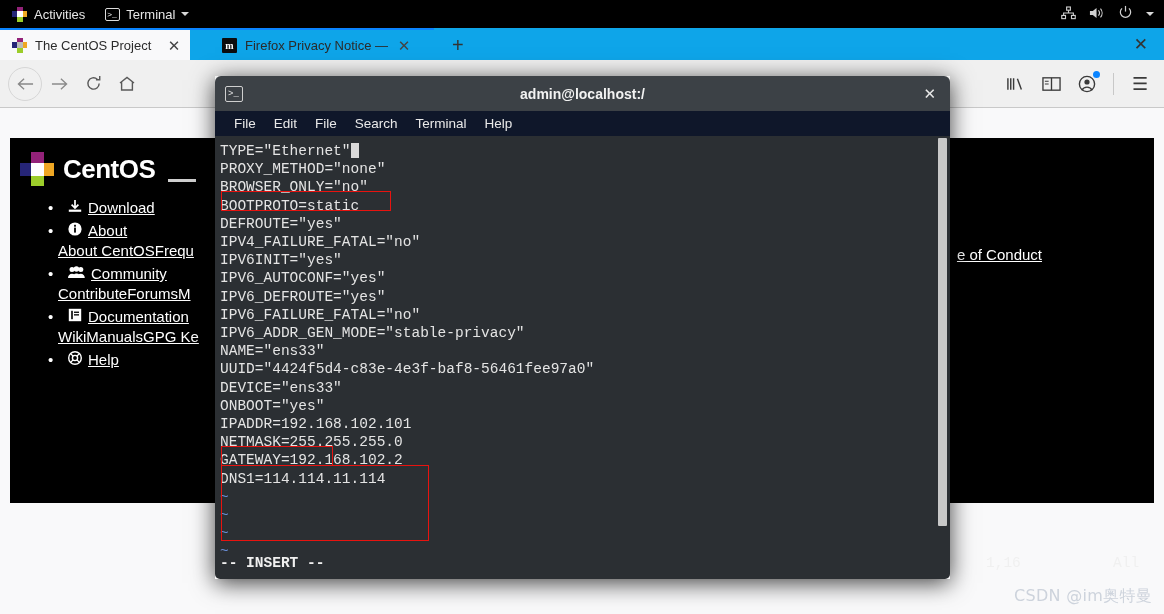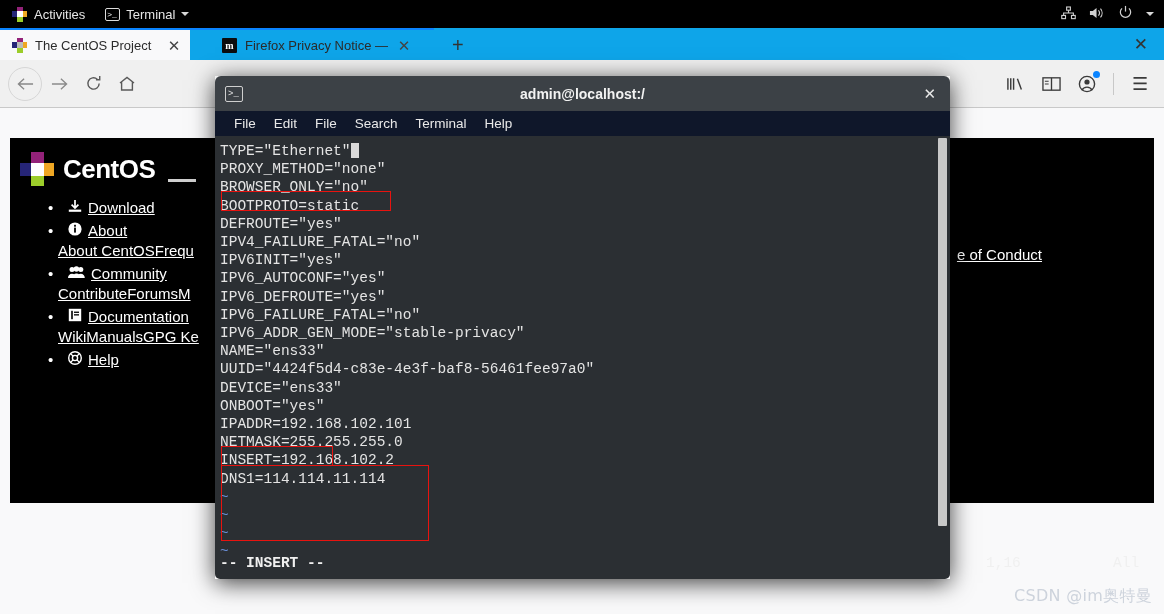--- a/index.html
+++ b/index.html
@@ -443,21 +443,21 @@
     <div class="tline">IPV6_AUTOCONF="yes"</div>
     <div class="tline">IPV6_DEFROUTE="yes"</div>
     <div class="tline">IPV6_FAILURE_FATAL="no"</div>
     <div class="tline">IPV6_ADDR_GEN_MODE="stable-privacy"</div>
     <div class="tline">NAME="ens33"</div>
     <div class="tline">UUID="4424f5d4-c83e-4e3f-baf8-56461fee97a0"</div>
     <div class="tline">DEVICE="ens33"</div>
     <div class="tline">ONBOOT="yes"</div>
     <div class="tline">IPADDR=192.168.102.101</div>
     <div class="tline">NETMASK=255.255.255.0</div>
-    <div class="tline">INSERT=192.168.102.2</div>
+    <div class="tline">GATEWAY=192.168.102.2</div>
     <div class="tline">DNS1=114.114.11.114</div>
     <div class="tline tilde">~</div>
     <div class="tline tilde">~</div>
     <div class="tline tilde">~</div>
     <div class="tline tilde">~</div>
 
     <div class="hl" style="left:6px;top:55px;width:170px;height:20px;"></div>
     <div class="hl" style="left:6px;top:310px;width:112px;height:20px;"></div>
     <div class="hl" style="left:6px;top:329px;width:208px;height:76px;"></div>
 

